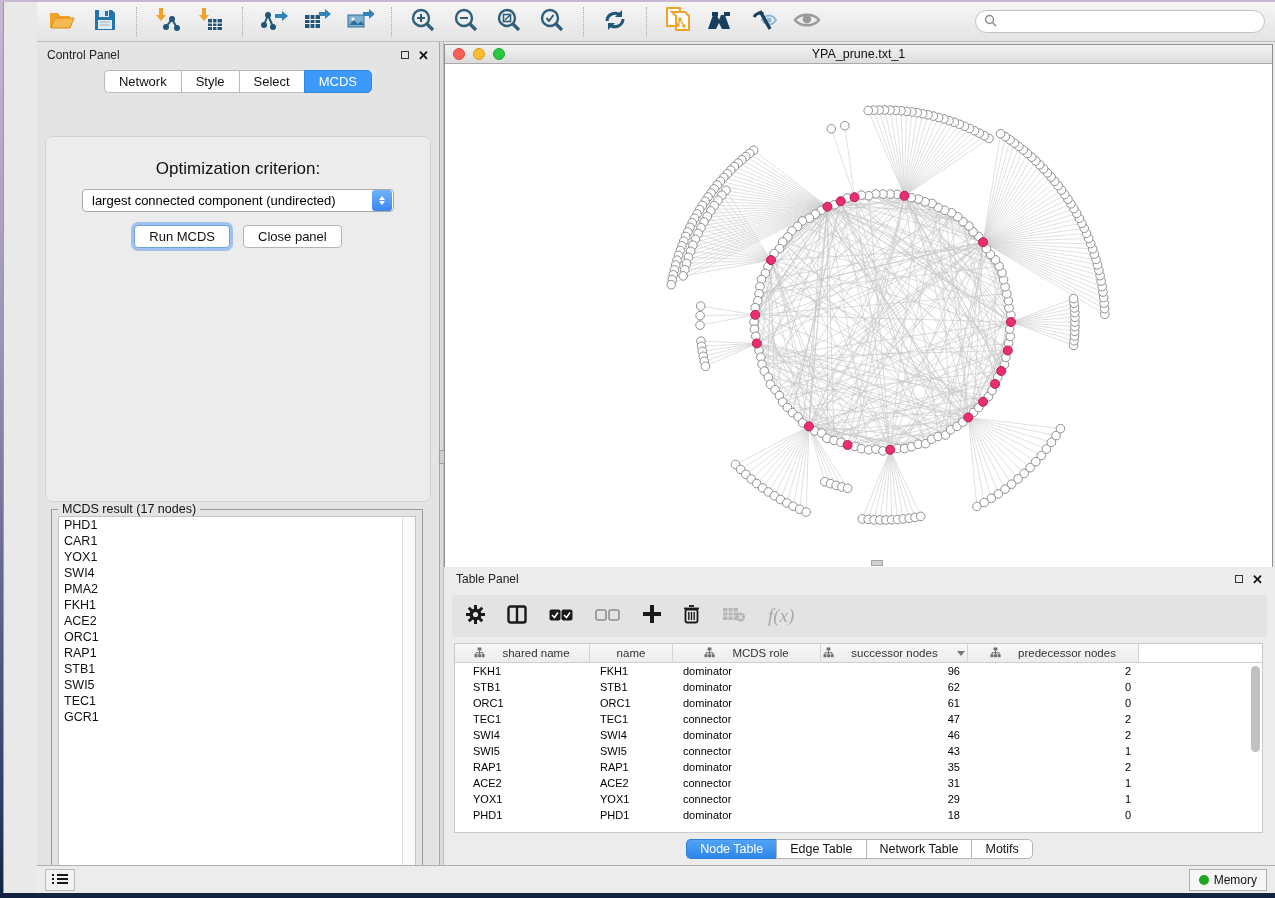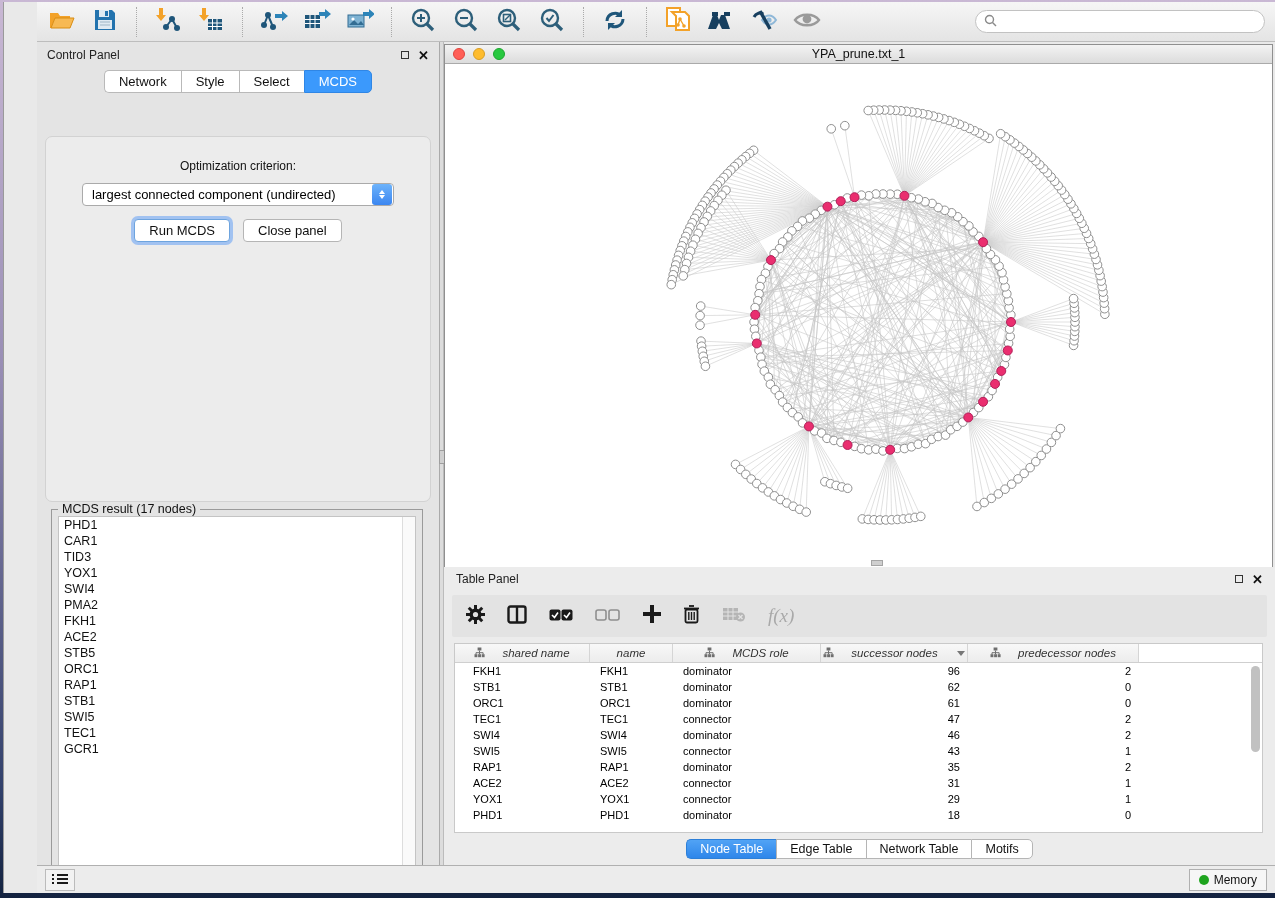--- a/index.html
+++ b/index.html
@@ -54,21 +54,21 @@
     font-size:13px; padding:3px 14px; background:#fff; border:1px solid #b9b9b9;
     border-right:none; color:#111;
   }
   .ctab:first-child { border-radius:5px 0 0 5px; }
   .ctab:last-child { border-radius:0 5px 5px 0; border-right:1px solid #b9b9b9; }
   .ctab.active { background:#3b99fc; color:#fff; border-color:#2f86e5; }
   .cp-box {
     position:absolute; left:8px; right:8px; top:94px; height:366px;
     background:#ececec; border:1px solid #d2d2d2; border-radius:7px;
   }
-  .opt-label { text-align:center; font-size:12px; margin-top:22px; color:#111; }
+  .opt-label { text-align:center; font-size:17px; margin-top:22px; color:#111; }
   .selectbox {
     margin:10px auto 0; width:312px; height:23px; background:#fff;
     border:1px solid #aaa; border-radius:4px; display:flex; align-items:center;
     position:relative; font-size:13px;
   }
   .selectbox .val { flex:1; padding-left:9px; white-space:nowrap; overflow:hidden; }
   .sel-cap {
     width:20px; height:21px; background:linear-gradient(#6db3fb,#3b86f0);
     border-radius:3px; margin-right:1px; display:flex; flex-direction:column;
     align-items:center; justify-content:center; gap:1px;
@@ -129,21 +129,21 @@
     padding:0 14px; gap:22px;
   }
   .fx { font-family:"Liberation Serif",serif; font-style:italic; font-size:19px; color:#a9a9a9; }
   .datatable {
     position:absolute; left:10px; right:12px; top:76px; height:190px;
     background:#fff; border:1px solid #c9c9c9; overflow:hidden;
   }
   .thead { display:flex; height:19px; border-bottom:1px solid #cfcfcf; font-size:11.5px; color:#333; }
   .th {
     background:linear-gradient(#f8f8f8,#ececec); border-right:1px solid #d5d5d5;
-    display:flex; align-items:center; justify-content:center; gap:17px; overflow:hidden;font-style:italic;
+    display:flex; align-items:center; justify-content:center; gap:17px; overflow:hidden;
   }
   .th .chev { width:0; height:0; border-left:4px solid transparent; border-right:4px solid transparent; border-top:5px solid #777; margin-left:2px; }
   .tbody { font-size:11px; color:#000; }
   .tr { display:flex; height:16px; align-items:center; }
   .td { overflow:hidden; white-space:nowrap; }
   .td.t0 { padding-left:18px; }
   .td.t1 { padding-left:10px; }
   .td.t2 { padding-left:10px; }
   .td.num { text-align:right; padding-right:8px; }
   .tscroll {
@@ -378,27 +378,25 @@
           <button class="pbtn focusring">Run MCDS</button>
           <button class="pbtn">Close panel</button>
         </div>
       </div>
       <div class="groupbox">
         <span class="legend">MCDS result (17 nodes)</span>
         <div class="mcds-list">
           <div>
               <div class="mcds-item">PHD1</div>
               <div class="mcds-item">CAR1</div>
-              <div class="mcds-item">TID3</div>
               <div class="mcds-item">YOX1</div>
               <div class="mcds-item">SWI4</div>
               <div class="mcds-item">PMA2</div>
               <div class="mcds-item">FKH1</div>
               <div class="mcds-item">ACE2</div>
-              <div class="mcds-item">STB5</div>
               <div class="mcds-item">ORC1</div>
               <div class="mcds-item">RAP1</div>
               <div class="mcds-item">STB1</div>
               <div class="mcds-item">SWI5</div>
               <div class="mcds-item">TEC1</div>
               <div class="mcds-item">GCR1</div>
             </div>
           <div class="mcds-scroll"></div>
         </div>
       </div>

